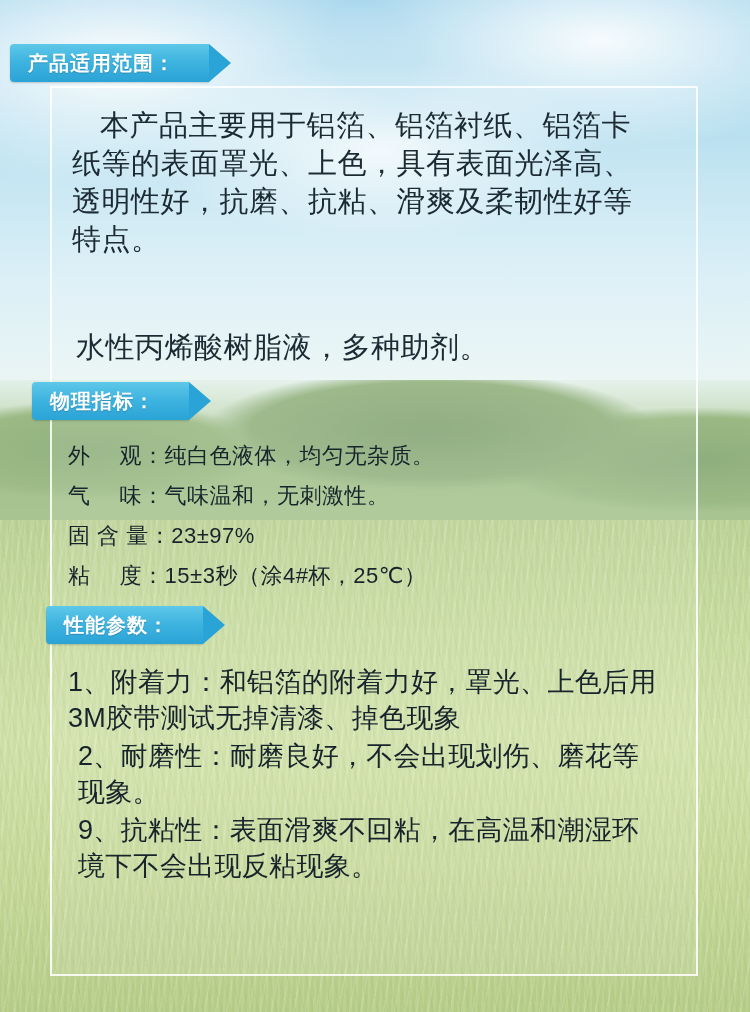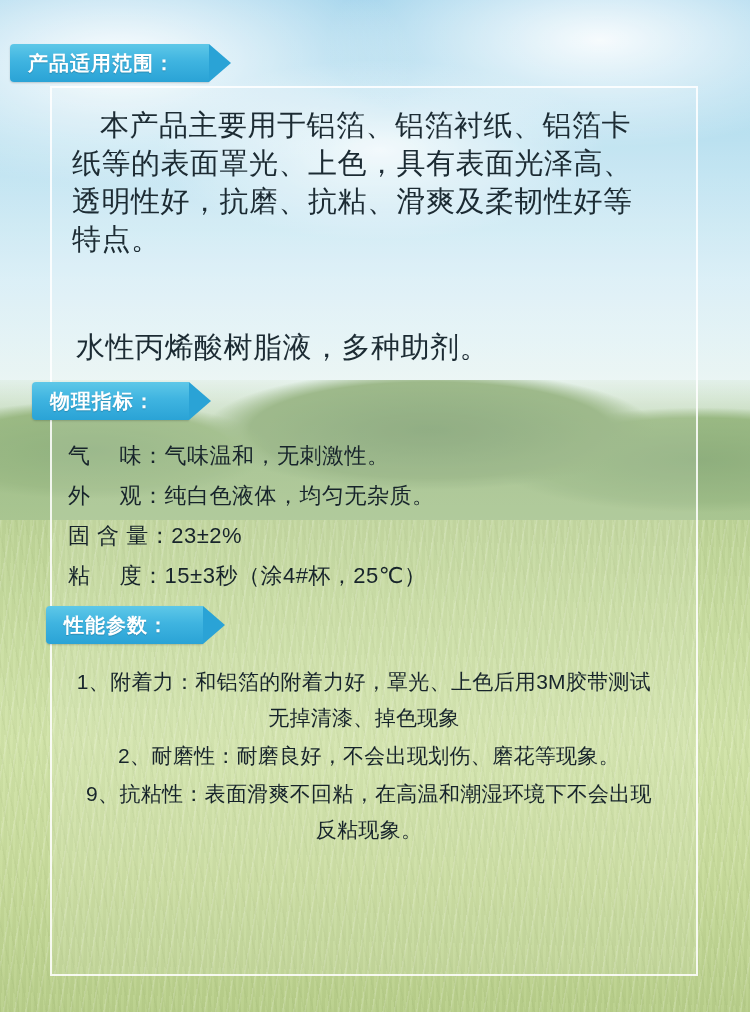--- a/index.html
+++ b/index.html
@@ -158,26 +158,25 @@
   }
 
   .perf-list {
     position: absolute;
     left: 68px;
     top: 664px;
     width: 592px;
   }
   .perf-item {
     display: block;
-    font-size: 21px;
+    font-size: 27px;
     line-height: 36px;
     color: #17242b;
     letter-spacing: .3px;
     margin-bottom: 2px;
-    text-align: center;
   }
   .perf-item.indent { padding-left: 10px; }
 </style>
 </head>
 <body>
 
 <div class="page">
 
   <div class="bg-sky"></div>
   <div class="bg-hills"></div>
@@ -192,23 +191,23 @@
       <span class="ribbon">产品适用范围：</span>
     </div>
     <div class="body-text para-intro">本产品主要用于铝箔、铝箔衬纸、铝箔卡纸等的表面罩光、上色，具有表面光泽高、透明性好，抗磨、抗粘、滑爽及柔韧性好等特点。</div>
 
     <div class="body-text para-ingredients">水性丙烯酸树脂液，多种助剂。</div>
 
     <div class="sec-title-3">
       <span class="ribbon">物理指标：</span>
     </div>
     <div class="spec-list">
+      <span class="spec-row">外　 观：纯白色液体，均匀无杂质。</span>
       <span class="spec-row">气　 味：气味温和，无刺激性。</span>
-      <span class="spec-row">外　 观：纯白色液体，均匀无杂质。</span>
-      <span class="spec-row">固 含 量：23±2%</span>
+      <span class="spec-row">固 含 量：23±97%</span>
       <span class="spec-row">粘　 度：15±3秒（涂4#杯，25℃）</span>
     </div>
 
     <div class="sec-title-4">
       <span class="ribbon">性能参数：</span>
     </div>
     <div class="perf-list">
       <span class="perf-item">1、附着力：和铝箔的附着力好，罩光、上色后用3M胶带测试无掉清漆、掉色现象</span>
       <span class="perf-item indent">2、耐磨性：耐磨良好，不会出现划伤、磨花等现象。</span>
       <span class="perf-item indent">9、抗粘性：表面滑爽不回粘，在高温和潮湿环境下不会出现反粘现象。</span>

